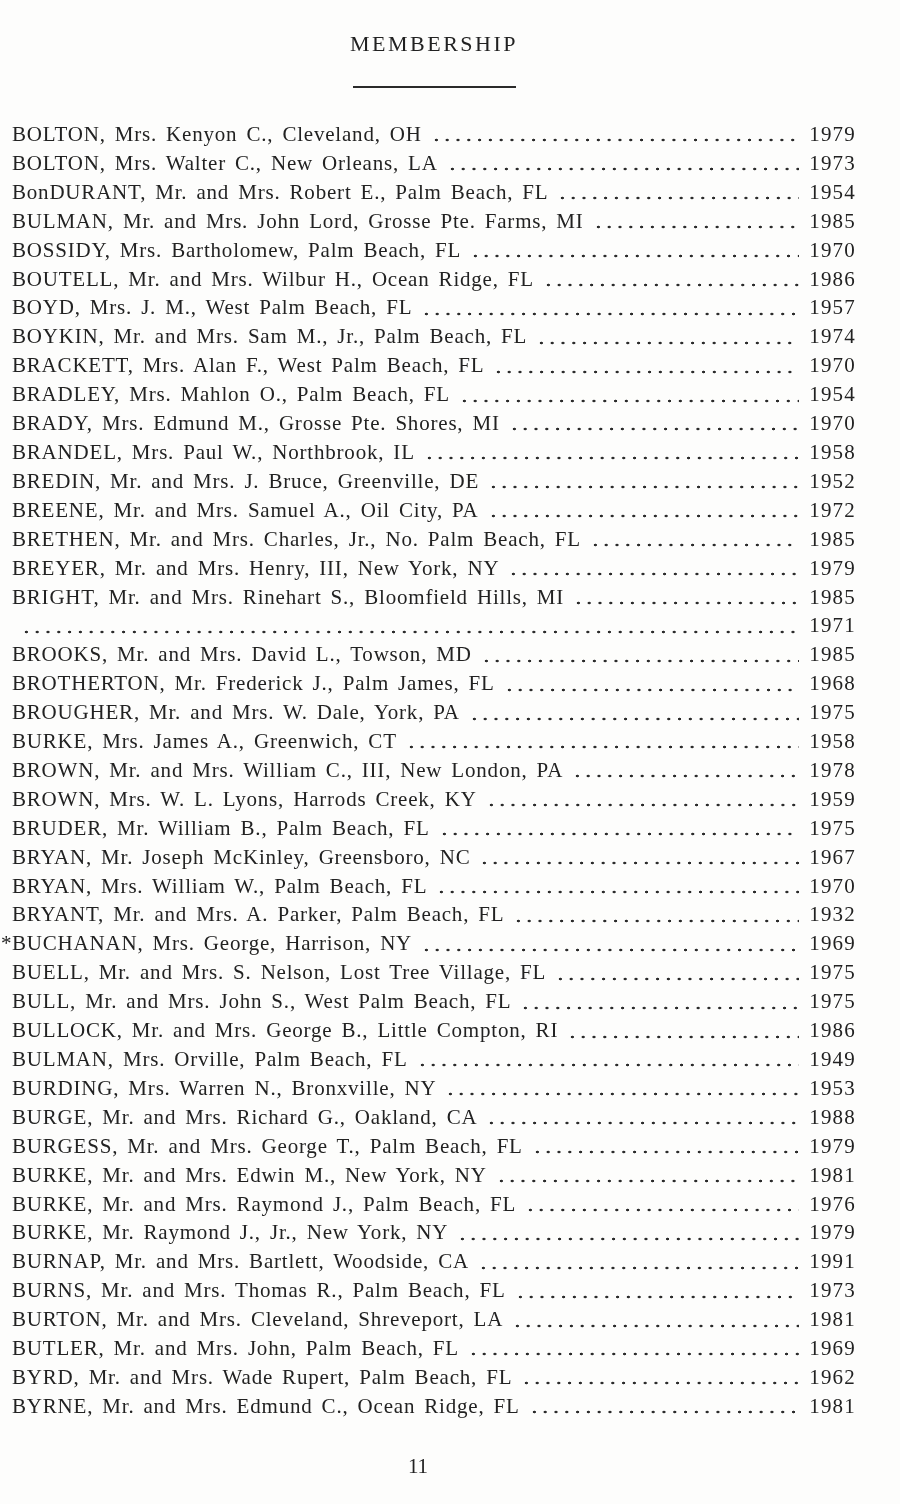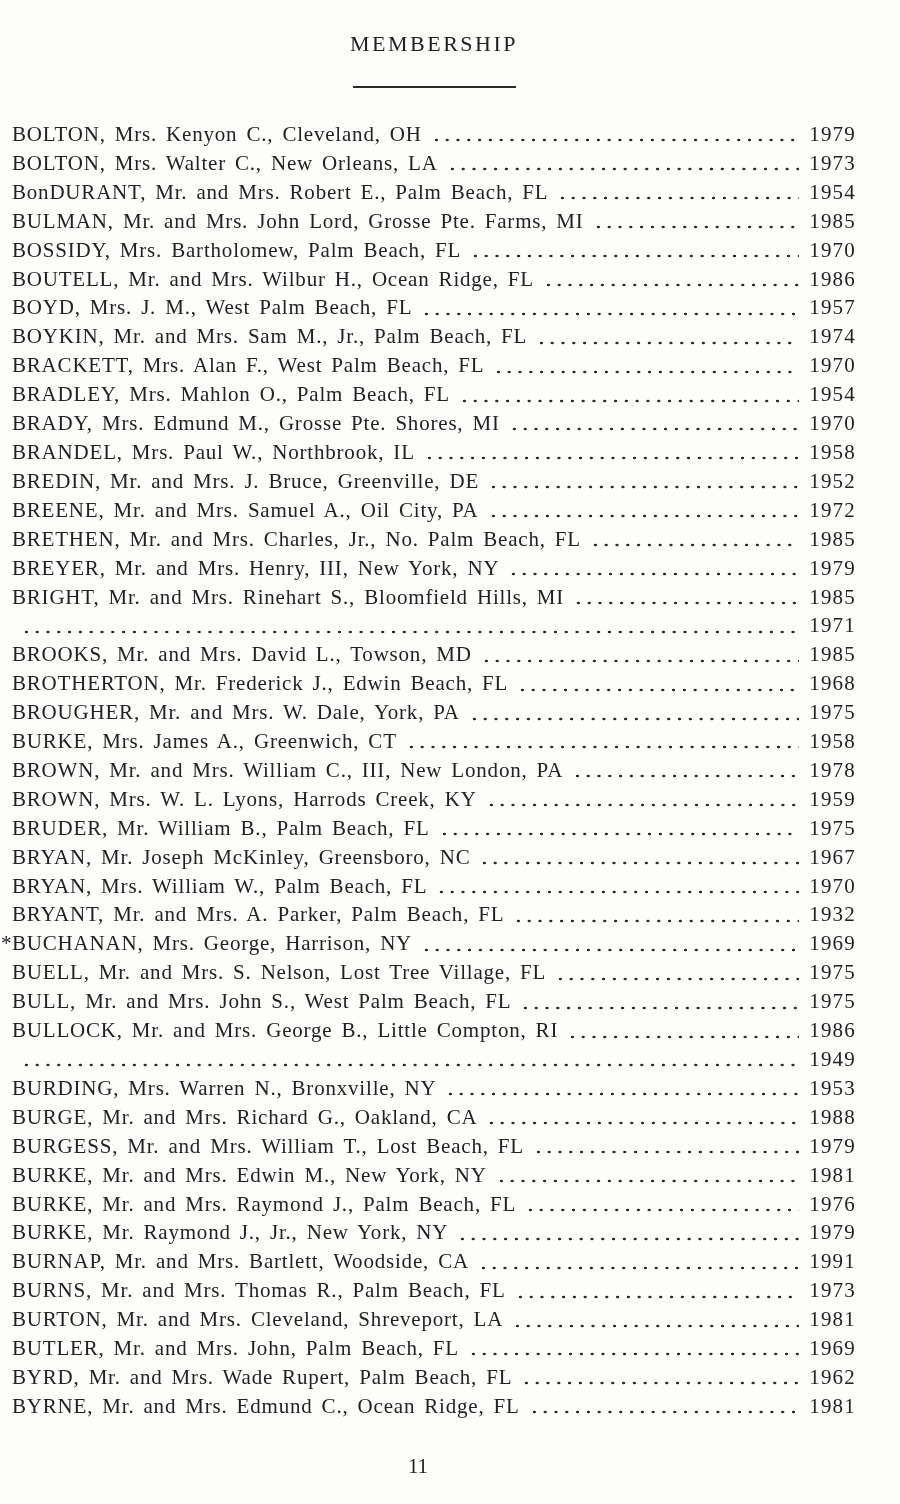--- a/index.html
+++ b/index.html
@@ -175,21 +175,21 @@
       <div class="row">
         <span class="dots"></span>
         <span class="year">1971</span>
       </div>
       <div class="row">
         <span class="name">BROOKS, Mr. and Mrs. David L., Towson, MD</span>
         <span class="dots"></span>
         <span class="year">1985</span>
       </div>
       <div class="row">
-        <span class="name">BROTHERTON, Mr. Frederick J., Edwin Beach, FL</span>
+        <span class="name">BROTHERTON, Mr. Frederick J., Palm James, FL</span>
         <span class="dots"></span>
         <span class="year">1968</span>
       </div>
       <div class="row">
         <span class="name">BROUGHER, Mr. and Mrs. W. Dale, York, PA</span>
         <span class="dots"></span>
         <span class="year">1975</span>
       </div>
       <div class="row">
         <span class="name">BURKE, Mrs. James A., Greenwich, CT</span>
@@ -241,35 +241,36 @@
         <span class="name">BULL, Mr. and Mrs. John S., West Palm Beach, FL</span>
         <span class="dots"></span>
         <span class="year">1975</span>
       </div>
       <div class="row">
         <span class="name">BULLOCK, Mr. and Mrs. George B., Little Compton, RI</span>
         <span class="dots"></span>
         <span class="year">1986</span>
       </div>
       <div class="row">
+        <span class="name">BULMAN, Mrs. Orville, Palm Beach, FL</span>
         <span class="dots"></span>
         <span class="year">1949</span>
       </div>
       <div class="row">
         <span class="name">BURDING, Mrs. Warren N., Bronxville, NY</span>
         <span class="dots"></span>
         <span class="year">1953</span>
       </div>
       <div class="row">
         <span class="name">BURGE, Mr. and Mrs. Richard G., Oakland, CA</span>
         <span class="dots"></span>
         <span class="year">1988</span>
       </div>
       <div class="row">
-        <span class="name">BURGESS, Mr. and Mrs. William T., Lost Beach, FL</span>
+        <span class="name">BURGESS, Mr. and Mrs. George T., Palm Beach, FL</span>
         <span class="dots"></span>
         <span class="year">1979</span>
       </div>
       <div class="row">
         <span class="name">BURKE, Mr. and Mrs. Edwin M., New York, NY</span>
         <span class="dots"></span>
         <span class="year">1981</span>
       </div>
       <div class="row">
         <span class="name">BURKE, Mr. and Mrs. Raymond J., Palm Beach, FL</span>

